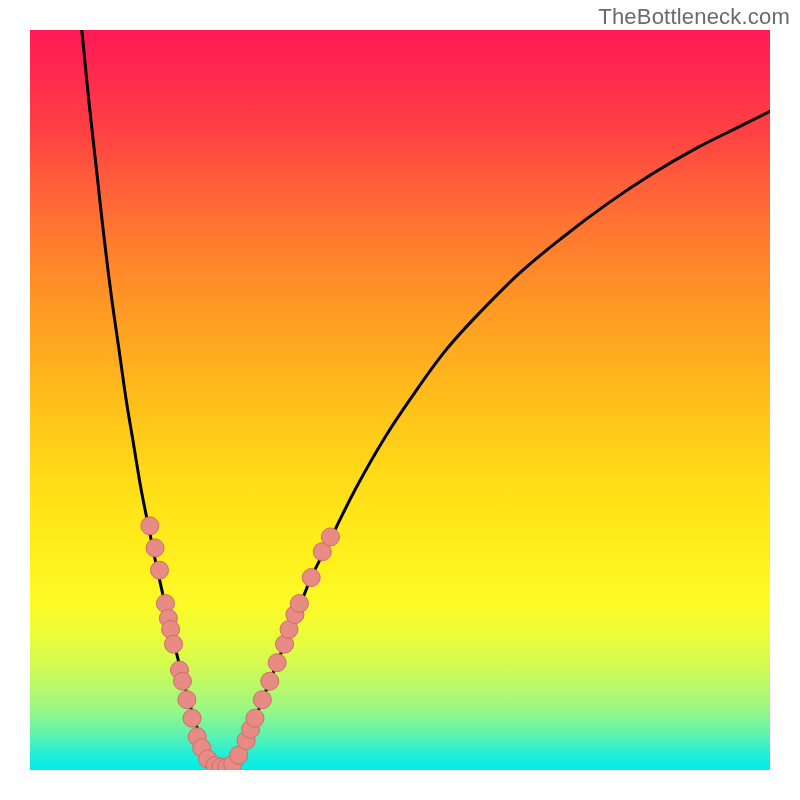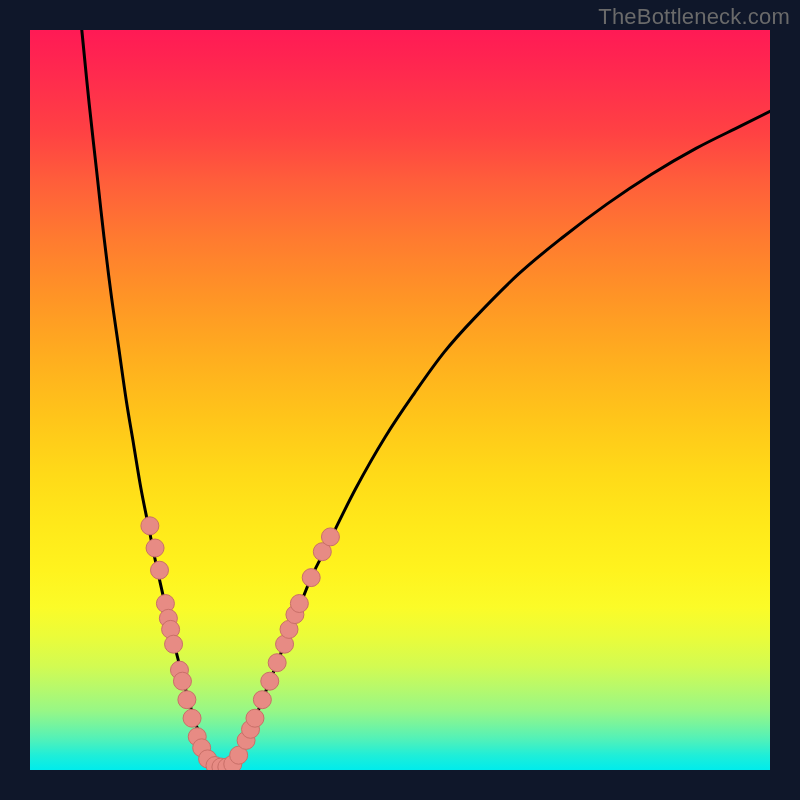--- a/index.html
+++ b/index.html
@@ -8,21 +8,21 @@
     width: 800px;
     height: 800px;
     overflow: hidden;
     background: #000;
     font-family: Arial, Helvetica, sans-serif;
   }
   .frame {
     position: absolute;
     left: 0; top: 0;
     width: 800px; height: 800px;
-    background: #0f172a;
+    background: #ffffff;
   }
   .plot {
     position: absolute;
     left: 30px;
     top: 30px;
     width: 740px;
     height: 740px;
     overflow: hidden;
   }
   .gradient {

